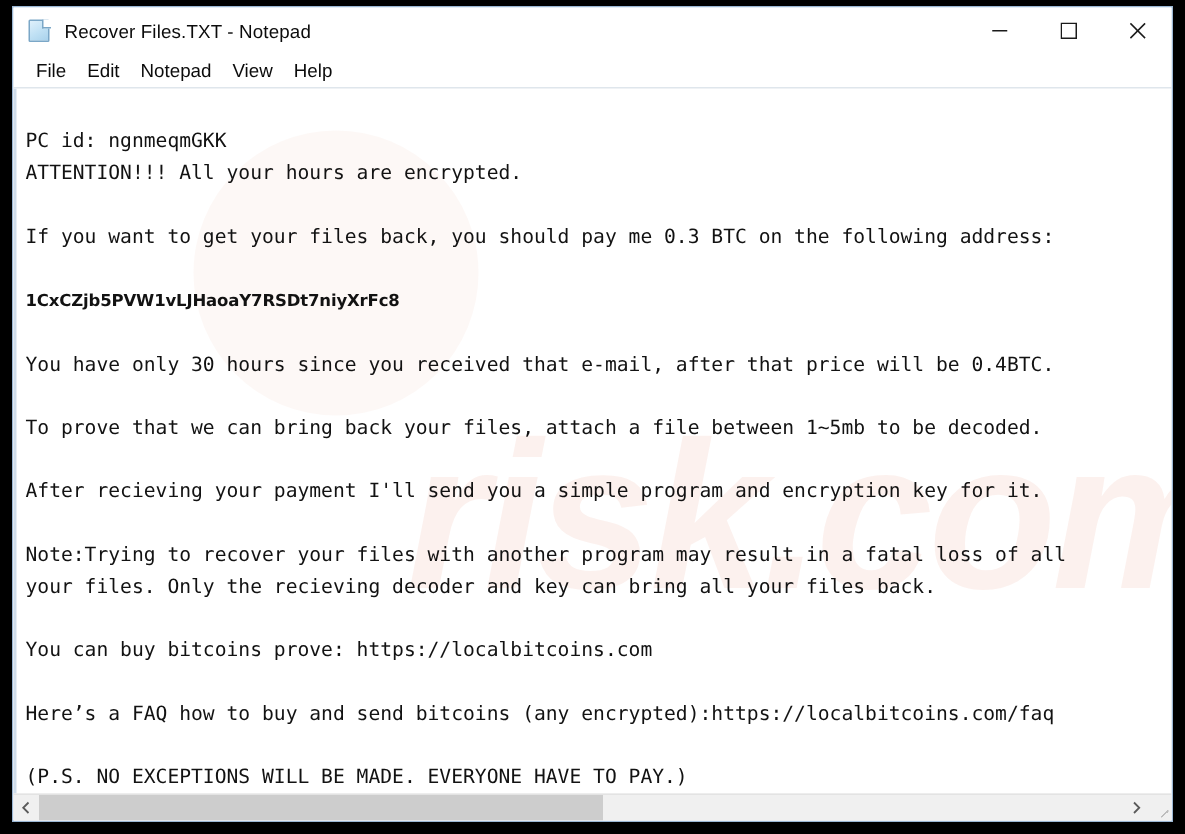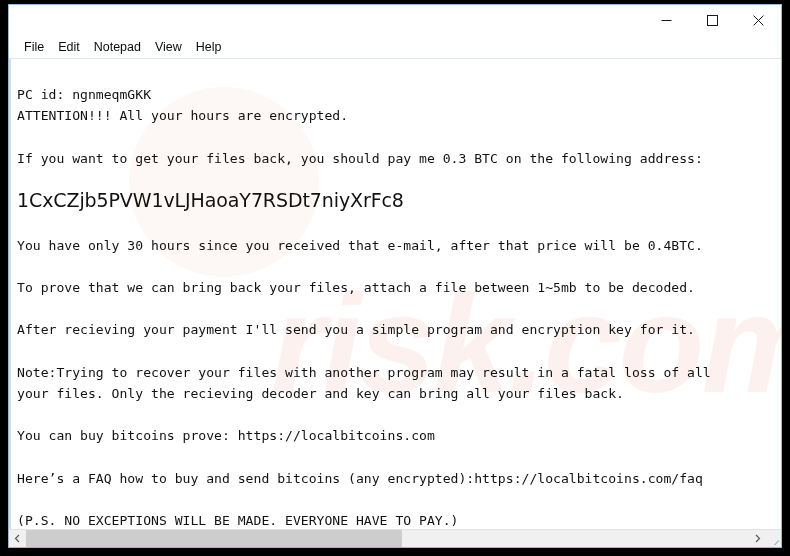--- a/index.html
+++ b/index.html
@@ -188,22 +188,22 @@
     font-size: 13.1px;
     line-height: 21.2px;
     color: #121212;
     white-space: pre;
     padding: 4px 0 0 6px;
     margin: 0;
     letter-spacing: 0px;
   }
   .btc-addr {
     font-family: "DejaVu Sans", "Liberation Sans", sans-serif;
-    font-size: 19px;
-    font-weight: 400;
+    font-size: 11px;
+    font-weight: 700;
     letter-spacing: -0.1px;
   }
 
   
   .hscroll {
     flex: 0 0 17px;
     height: 17px;
     background: #f0f0f0;
     border-top: 1px solid #e3e3e3;
     display: flex;
@@ -249,20 +249,27 @@
   }
 </style>
 </head>
 <body>
 
 <div id="screen">
 
   <div id="notepad-window">
 
     <div class="title-bar">
+      <div class="title-left">
+        <span class="np-icon">
+          <span class="page"></span>
+          <span class="fold"></span>
+        </span>
+        <span class="title-text">Recover Files.TXT - Notepad</span>
+      </div>
 
       <div class="win-buttons">
         <button class="win-btn minimize" title="Minimize">
           <svg width="11" height="11" viewBox="0 0 11 11" aria-hidden="true">
             <line x1="0.5" y1="5.5" x2="10.5" y2="5.5" stroke="#1a1a1a" stroke-width="1"></line>
           </svg>
         </button>
         <button class="win-btn maximize" title="Maximize">
           <svg width="11" height="11" viewBox="0 0 11 11" aria-hidden="true">
             <rect x="0.5" y="0.5" width="10" height="10" fill="none" stroke="#1a1a1a" stroke-width="1"></rect>

